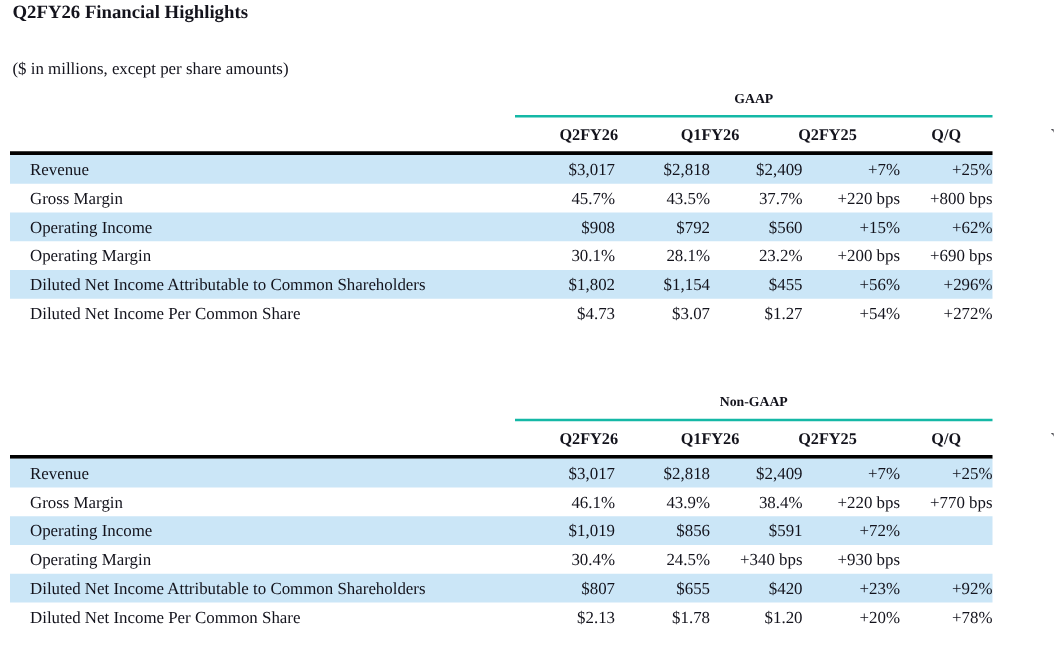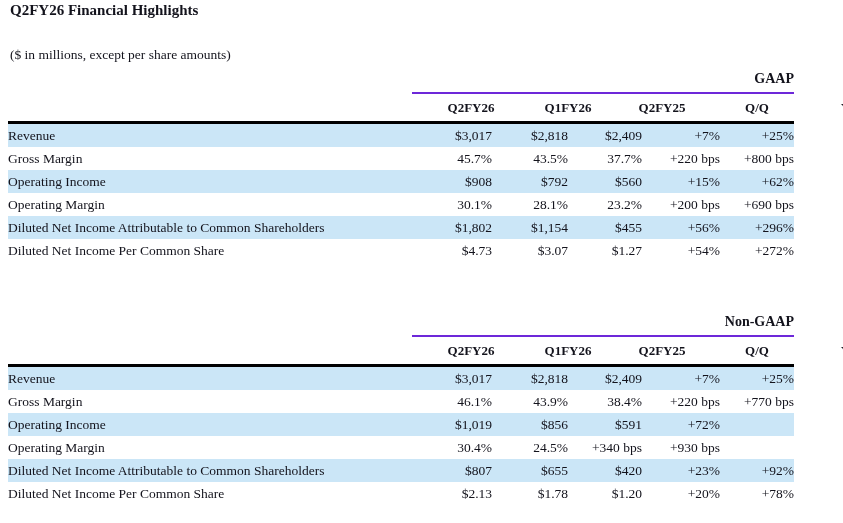--- a/index.html
+++ b/index.html
@@ -7,34 +7,34 @@
     position:relative;width:843px;height:523px;background:#ffffff;overflow:hidden;
     font-family:"Liberation Serif","DejaVu Serif",serif;color:#13131c;
   }
   #doc-title{position:absolute;left:10px;top:2px;font-size:15px;font-weight:bold;}
   #doc-subtitle{position:absolute;left:10px;top:47px;font-size:13.5px;}
   .fin-table{position:absolute;left:8px;width:786px;}
   #table-gaap{top:66px;}
   #table-nongaap{top:309px;}
   .group-row{display:grid;grid-template-columns:404px 1fr;height:28px;}
   .g-label{
-    border-bottom:2px solid #6d28d9;text-align:right;font-weight:bold;
-    font-size:14px;line-height:26px;height:28px;box-sizing:border-box;
+    border-bottom:2px solid #14b8a6;text-align:center;font-weight:bold;
+    font-size:11px;line-height:26px;height:28px;box-sizing:border-box;
   }
   .hdr-row{
     display:grid;grid-template-columns:404px 80px 76px 74px 78px 74px;
     height:27px;border-bottom:3px solid #000;box-sizing:content-box;gap:19px;
   }
   .hdr-row .cell{font-weight:bold;font-size:13px;text-align:center;line-height:27px;}
   .rows .row{
     display:grid;grid-template-columns:404px 80px 76px 74px 78px 74px;height:23px;
   }
   .rows .row:nth-child(odd){background:#cbe6f7;}
   .cell{overflow:hidden;white-space:nowrap;}
-  .cell.label{text-align:left;padding-left:0;font-size:13.5px;line-height:23px;}
+  .cell.label{text-align:left;padding-left:16px;font-size:13.5px;line-height:23px;}
   .cell.val{text-align:right;font-size:13.5px;line-height:23px;}
 </style>
 </head>
 <body>
 
 <div id="page">
 
   <div id="doc-title">Q2FY26 Financial Highlights</div>
   <div id="doc-subtitle">($ in millions, except per share amounts)</div>
 

